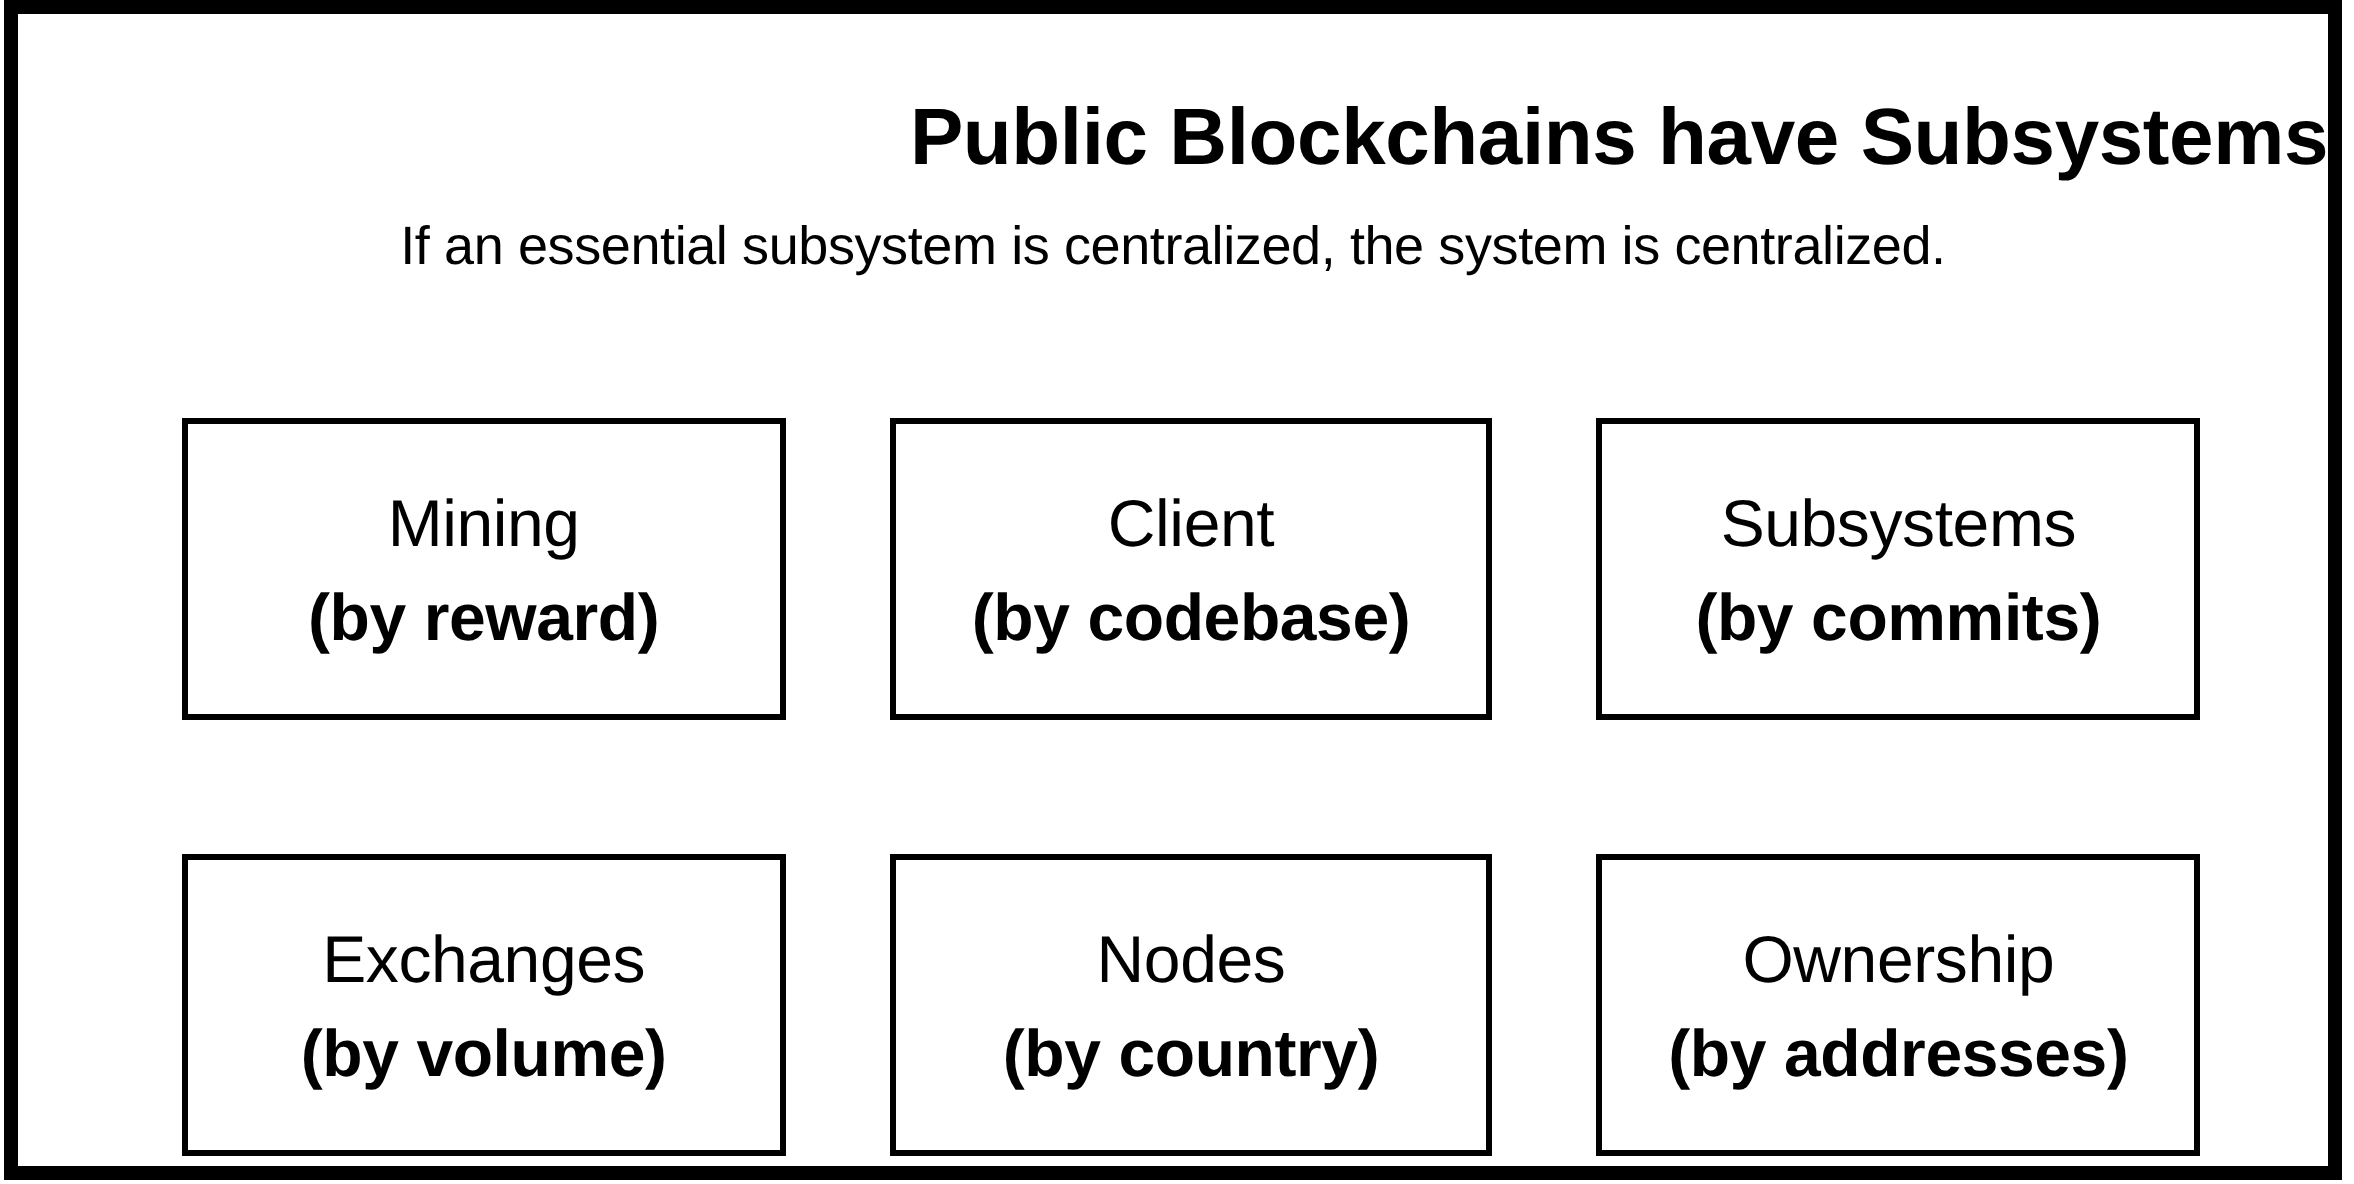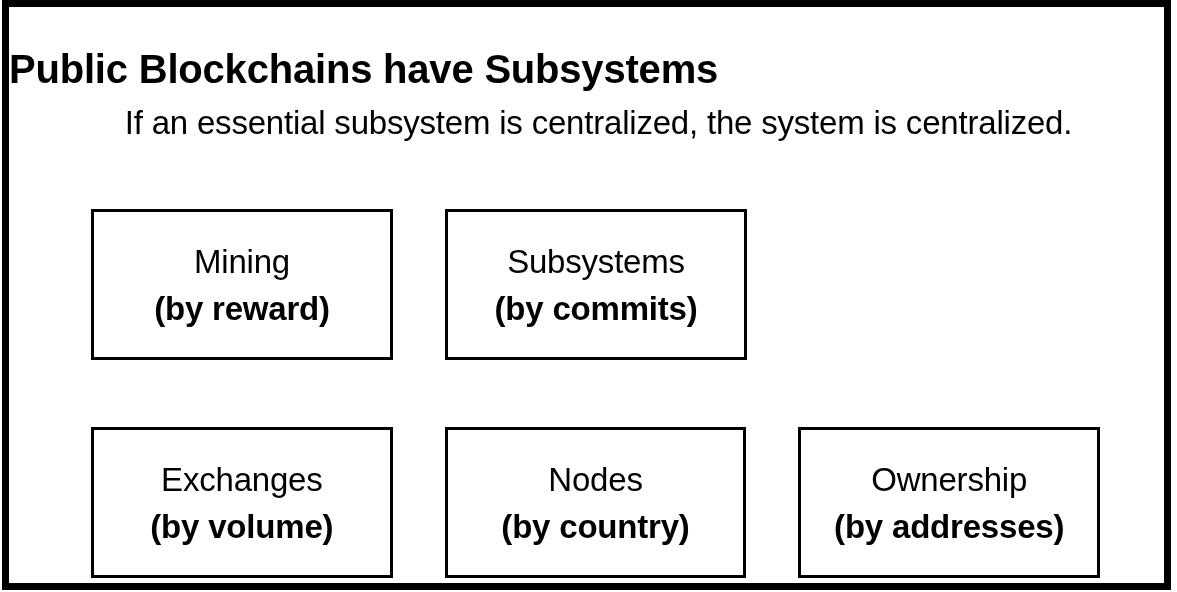--- a/index.html
+++ b/index.html
@@ -30,35 +30,35 @@
     position: relative;
     width: 100%;
     height: 100%;
   }
 
   .slide-title {
     position: absolute;
     left: 0;
     top: 38px;
     width: 100%;
-    text-align: left;
+    text-align: right;
     font-size: 40px;
     font-weight: bold;
     line-height: 48px;
     color: #000000;
     letter-spacing: -0.2px;
   }
 
   .slide-subtitle {
     position: absolute;
-    left: 12px;
+    left: 0;
     top: 98px;
     width: 100%;
     text-align: center;
-    font-size: 33px;
+    font-size: 27px;
     font-weight: normal;
     line-height: 36px;
     color: #000000;
     letter-spacing: -0.2px;
   }
 
   .subsystem-grid {
     position: absolute;
     left: 82px;
     top: 176px;
@@ -116,20 +116,24 @@
     <div class="slide-subtitle">If an essential subsystem is centralized, the system is centralized.</div>
 
     <div class="subsystem-grid">
 
       <div class="subsystem-row">
         <div class="subsystem-box">
           <div class="box-title">Mining</div>
           <div class="box-metric">(by reward)</div>
         </div>
         <div class="subsystem-box">
+          <div class="box-title">Client</div>
+          <div class="box-metric">(by codebase)</div>
+        </div>
+        <div class="subsystem-box">
           <div class="box-title">Subsystems</div>
           <div class="box-metric">(by commits)</div>
         </div>
       </div>
 
       <div class="subsystem-row">
         <div class="subsystem-box">
           <div class="box-title">Exchanges</div>
           <div class="box-metric">(by volume)</div>
         </div>

